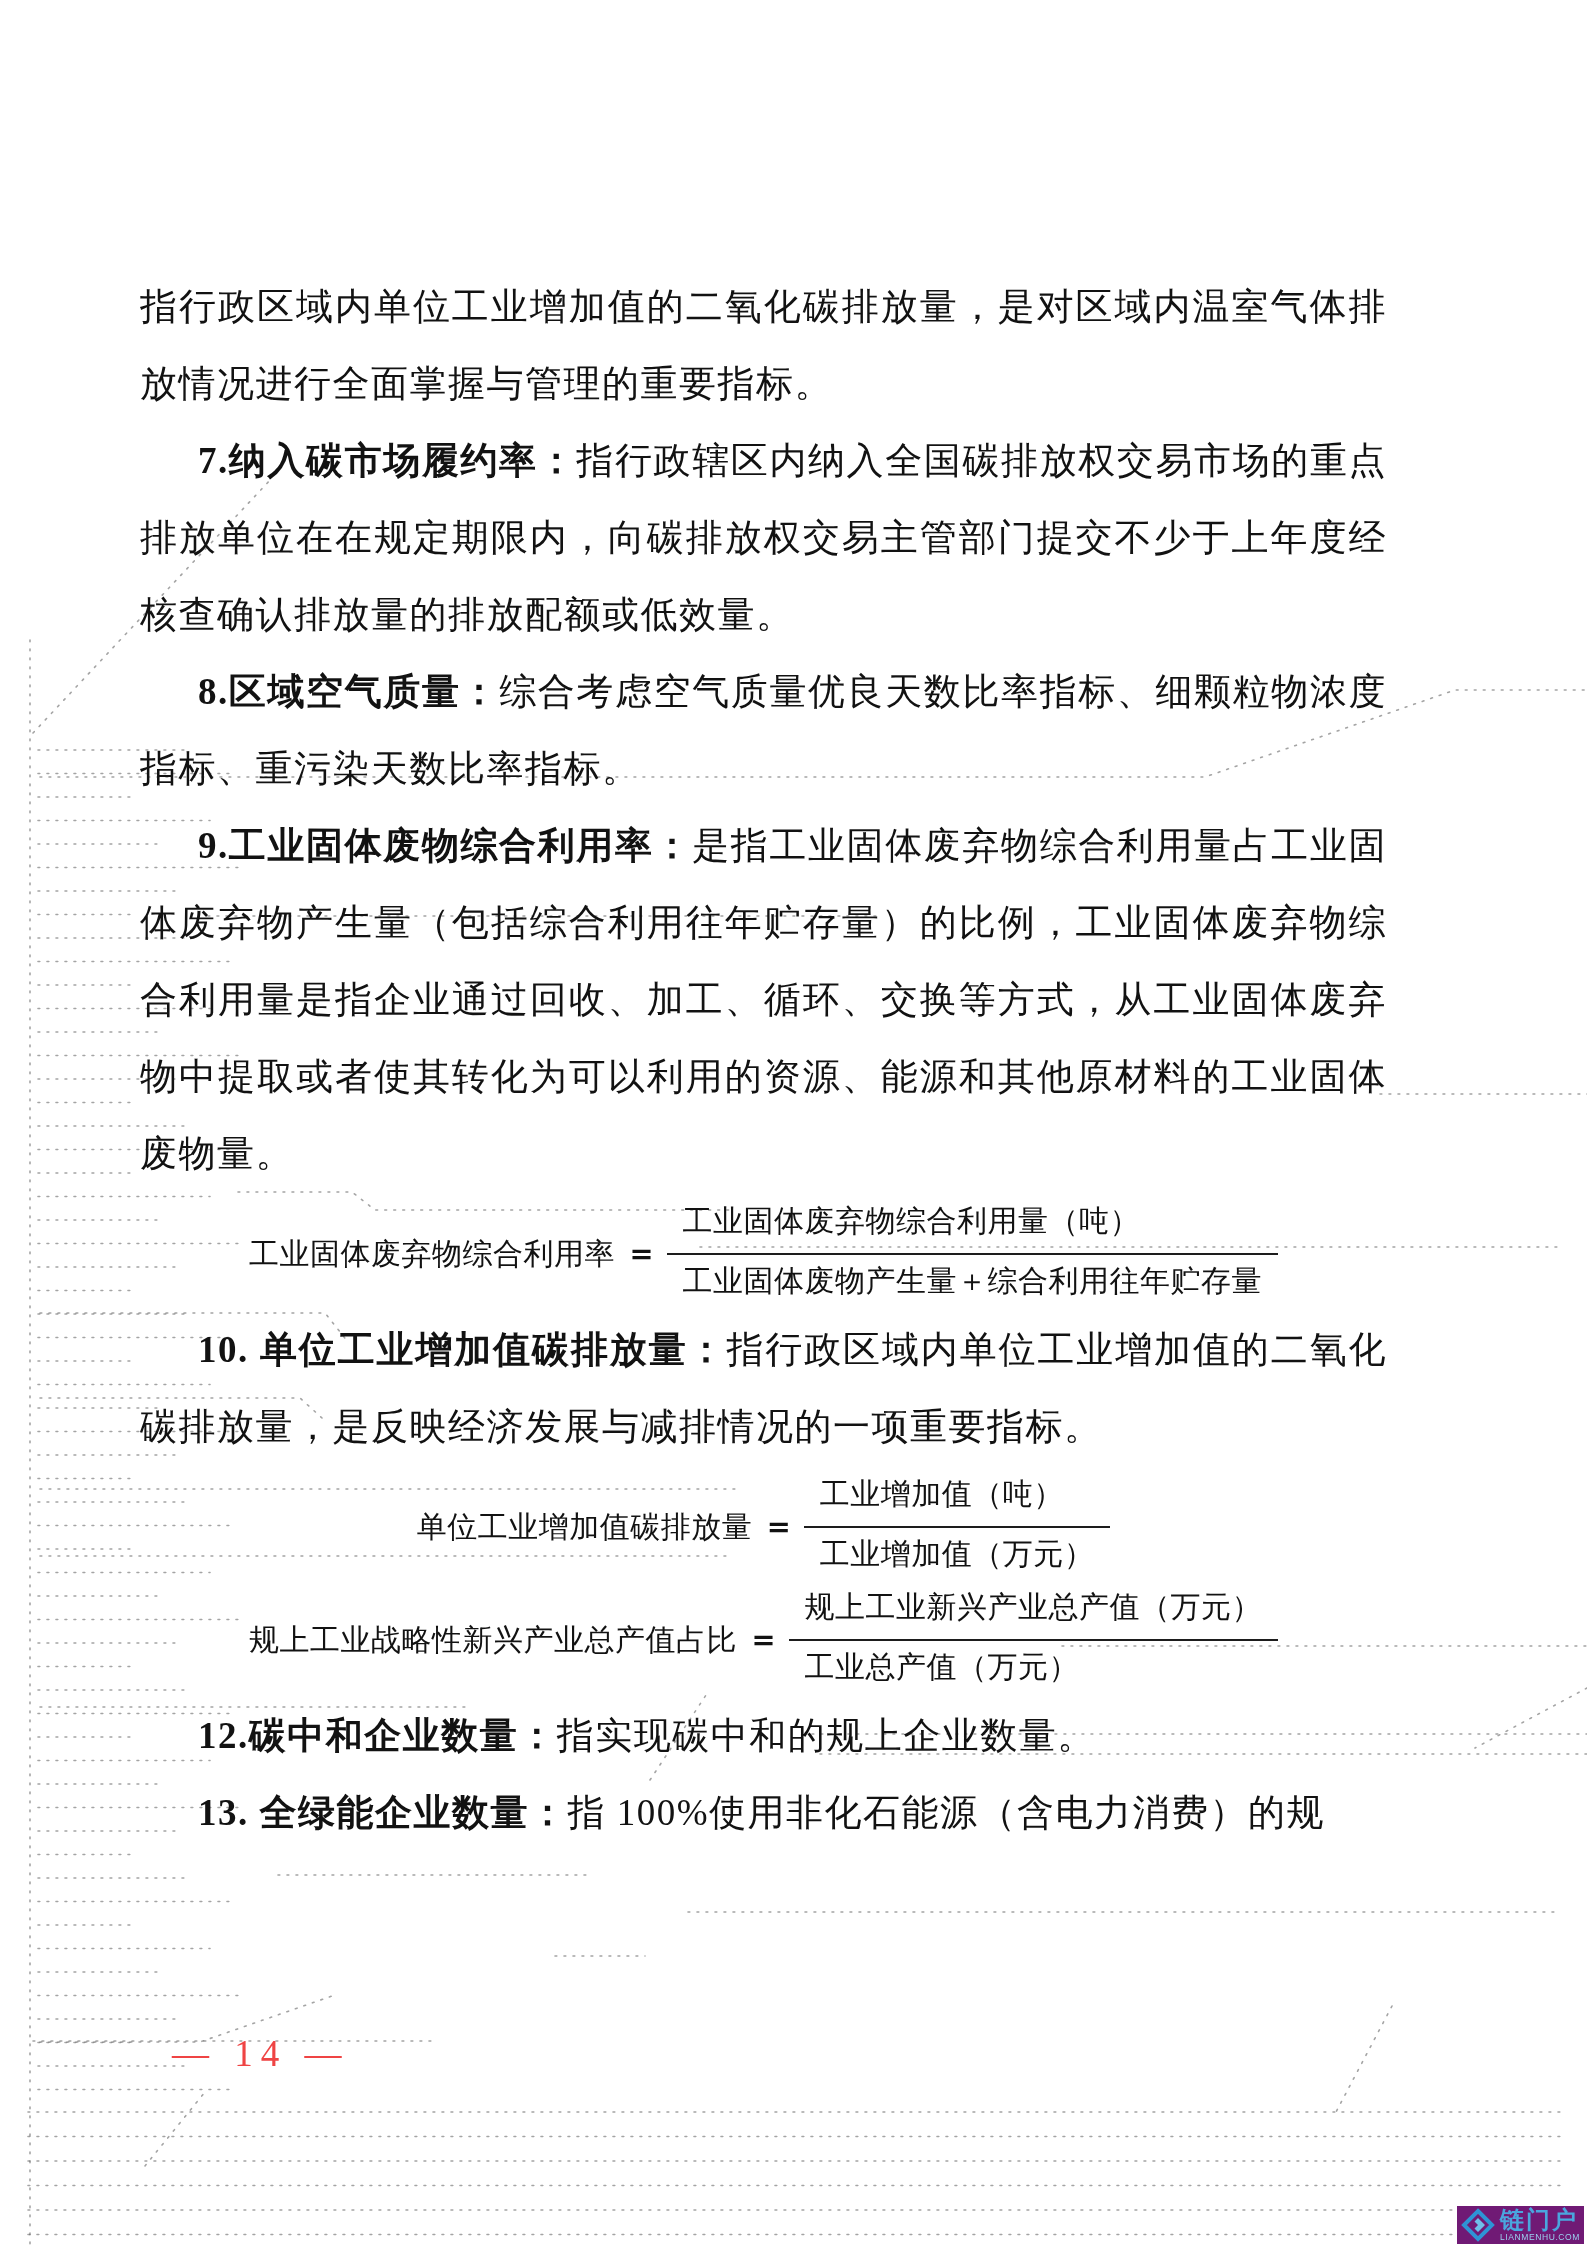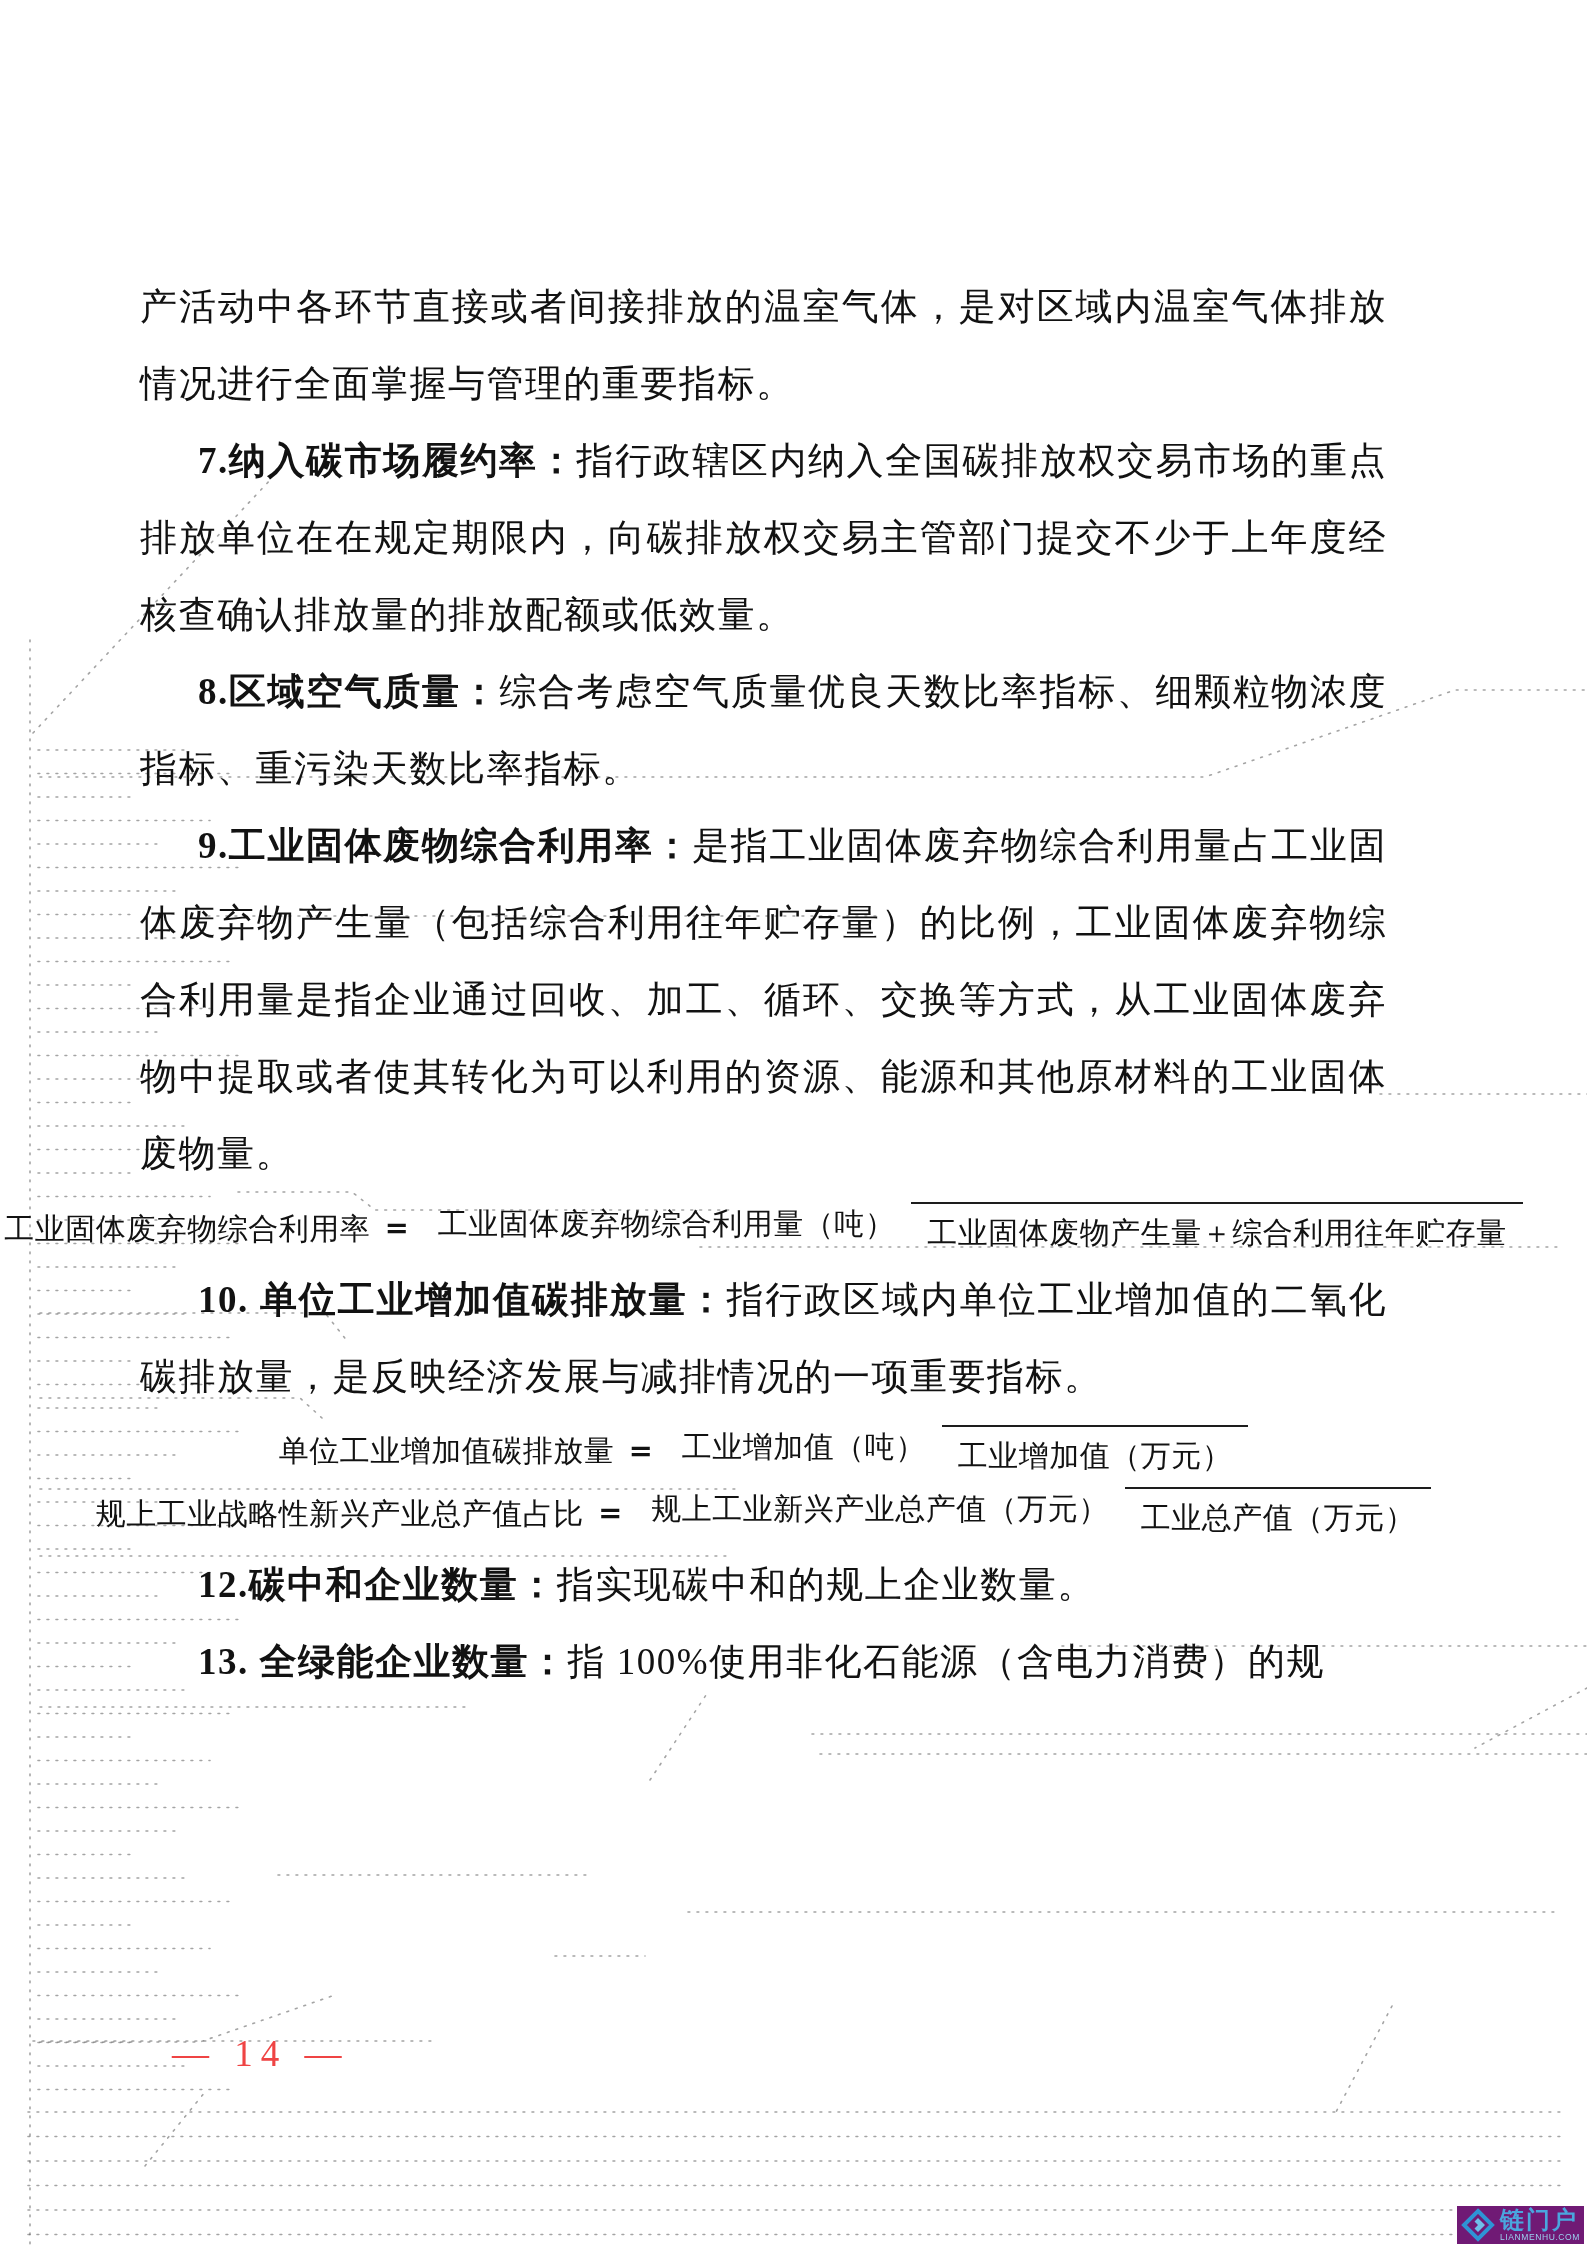--- a/index.html
+++ b/index.html
@@ -21,21 +21,21 @@
   p.para{margin:0;}
   p.item{text-indent:58px;}
   .term{font-weight:bold;}
   .formula{
     display:flex;justify-content:center;align-items:center;
     font-size:30px;line-height:1.45;letter-spacing:0.5px;
     margin:10px 0 6px 0;text-indent:0;text-align:center;
   }
   .formula .lhs{white-space:nowrap;}
   .formula .eq{font-weight:bold;font-size:33px;margin:0 8px 0 10px;}
-  .frac{display:inline-flex;flex-direction:row;text-align:left;vertical-align:middle;}
+  .frac{display:inline-flex;flex-direction:column;text-align:left;vertical-align:middle;font-family:Liberation Mono, monospace;}
   .frac .num{padding:0 16px 7px 16px;white-space:nowrap;}
   .frac .den{border-top:2.5px solid #1d1d1d;padding:7px 16px 0 16px;white-space:nowrap;}
   .pageno{
     position:absolute;left:172px;top:2032px;
     font-size:37px;letter-spacing:8px;color:#ef4444;white-space:nowrap;text-align:center;
   }
   .watermark{
     position:absolute;right:3px;bottom:1px;
     display:flex;align-items:center;gap:5px;
     background:#701a75;padding:2px 4px;
@@ -136,21 +136,21 @@
       <path d="M688 1912 H1558"></path>
       <path d="M555 1956 H645"></path>
       <path d="M40 2042 L200 2042 L332 1996"></path>
       <path d="M33 2041 H437"></path>
       <path d="M145 2166 L205 2092"></path>
       <path d="M1392 2006 L1336 2112"></path>
     </svg>
 
   <div class="body">
 
-    <p class="para"><span>产活动中各环节直接或者间接排放的温室气体，是对区域内温室气体排放情况进行全面掌握与管理的重要指标。</span></p>
+    <p class="para"><span>指行政区域内单位工业增加值的二氧化碳排放量，是对区域内温室气体排放情况进行全面掌握与管理的重要指标。</span></p>
 
     <p class="para item"><span class="term">7.纳入碳市场履约率：</span><span>指行政辖区内纳入全国碳排放权交易市场的重点排放单位在在规定期限内，向碳排放权交易主管部门提交不少于上年度经核查确认排放量的排放配额或低效量。</span></p>
 
     <p class="para item"><span class="term">8.区域空气质量：</span><span>综合考虑空气质量优良天数比率指标、细颗粒物浓度指标、重污染天数比率指标。</span></p>
 
     <p class="para item"><span class="term">9.工业固体废物综合利用率：</span><span>是指工业固体废弃物综合利用量占工业固体废弃物产生量（包括综合利用往年贮存量）的比例，工业固体废弃物综合利用量是指企业通过回收、加工、循环、交换等方式，从工业固体废弃物中提取或者使其转化为可以利用的资源、能源和其他原材料的工业固体废物量。</span></p>
 
     <div class="formula">
       <span class="lhs">工业固体废弃物综合利用率</span>
       <span class="eq">＝</span>

